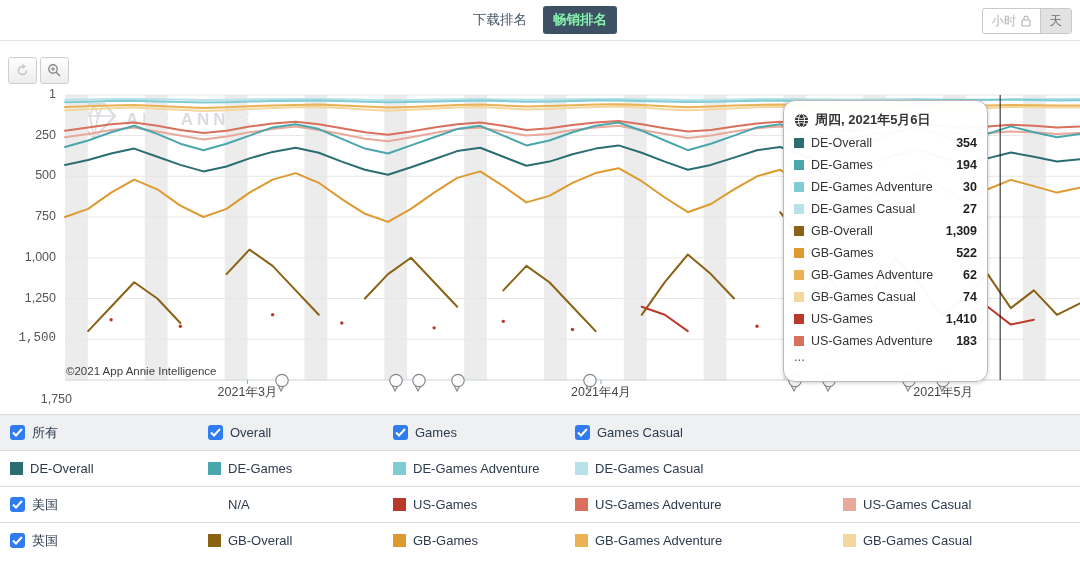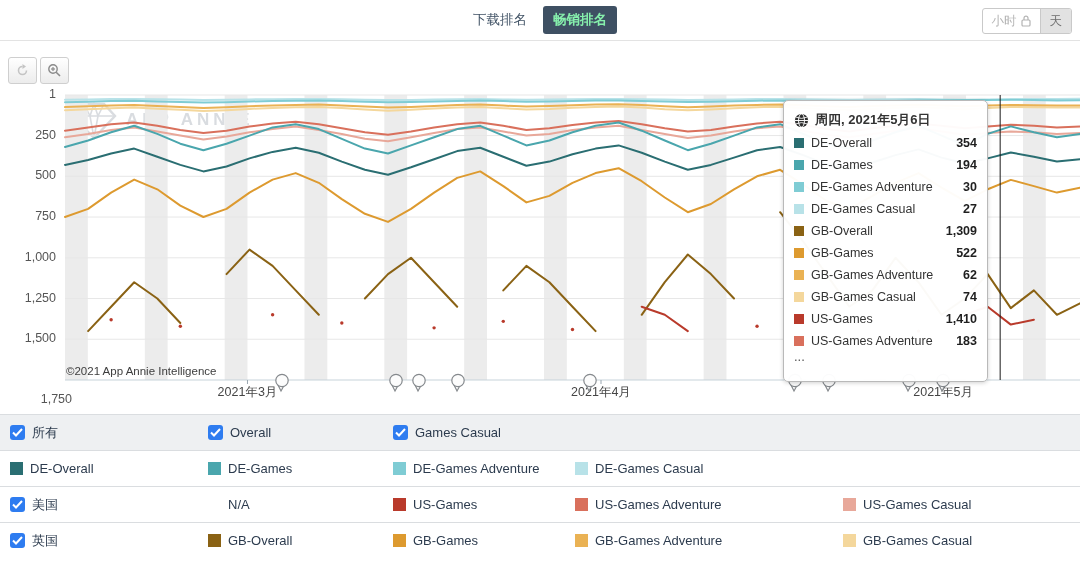--- a/index.html
+++ b/index.html
@@ -30,21 +30,21 @@
   .ylabel{position:absolute;left:0;width:56px;text-align:right;font-size:12.5px;color:#555;}
   .xlabel{position:absolute;width:90px;text-align:center;font-size:12.5px;color:#454545;top:384px;}
   .copyright{position:absolute;left:66px;top:365px;font-size:11.5px;color:#3d3d3d;}
   .watermark{position:absolute;left:70px;top:98px;display:flex;align-items:center;gap:8px;
              pointer-events:none;}
   .watermark-text{font-size:17px;font-weight:bold;letter-spacing:4px;color:#d9dce0;}
   .marker{position:absolute;top:373px;width:16px;height:20px;}
 
   
   .tooltip{position:absolute;left:783px;top:100px;width:205px;height:282px;box-sizing:border-box;
-           background:rgba(255,255,255,0.97);border:1px solid #b9b9b9;border-radius:5px;
+           background:rgba(255,255,255,0.97);border:1px solid #b9b9b9;border-radius:12px;
            box-shadow:0 1px 4px rgba(0,0,0,0.18);padding:7px 10px;z-index:30;}
   .tt-head{display:flex;align-items:center;gap:6px;font-size:13px;font-weight:bold;color:#333;
            height:24px;}
   .tt-row{display:flex;align-items:center;height:22px;font-size:12.5px;color:#333;}
   .tt-sw{width:10px;height:10px;margin-right:7px;flex:none;}
   .tt-label{flex:1;white-space:nowrap;}
   .tt-val{font-weight:bold;color:#1f1f1f;}
   .tt-more{font-size:13px;color:#555;height:16px;line-height:10px;}
 
   
@@ -151,21 +151,21 @@
     <circle cx="853.5227272727273" cy="236.11492281303603" r="1.7" fill="#b93a2b"></circle>
     <line x1="935.1685393258427" y1="0" x2="935.1685393258427" y2="285" stroke="#1a1a1a" stroke-width="1"></line>
   </svg>
 <div id="y-labels">
     <div class="ylabel" style="top: 87px;">1</div>
     <div class="ylabel" style="top: 127.575px;">250</div>
     <div class="ylabel" style="top: 168.312px;">500</div>
     <div class="ylabel" style="top: 209.05px;">750</div>
     <div class="ylabel" style="top: 249.787px;">1,000</div>
     <div class="ylabel" style="top: 290.525px;">1,250</div>
-    <div class="ylabel" style="top: 331.262px;">1,500</div>
+    <div class="ylabel" style="top: 331.262px; font-family: Liberation Mono, monospace;">1,500</div>
     <div class="ylabel" style="top: 392px; margin-left: 16px;">1,750</div>
   </div>
 <div id="x-labels">
     <div class="xlabel" style="left: 202.472px;">2021年3月</div>
     <div class="xlabel" style="left: 556.011px;">2021年4月</div>
     <div class="xlabel" style="left: 898.146px;">2021年5月</div>
   </div>
 <div id="markers">
     <div class="marker" style="left: 273.685px;"><svg width="16" height="20" viewBox="0 0 16 20">
         <polygon points="4,12 7,18 10,12.5" fill="#fcfcfc" stroke="#85898d" stroke-width="1.2"></polygon>
@@ -288,20 +288,28 @@
           </svg>
         </span>
         <span>Overall</span>
       </div>
       <div class="lg-cell">
         <span class="cb">
           <svg width="11" height="9" viewBox="0 0 11 9">
             <path d="M1 4.5 L4 7.5 L10 1" fill="none" stroke="#fff" stroke-width="2"></path>
           </svg>
         </span>
+        <span>Games</span>
+      </div>
+      <div class="lg-cell">
+        <span class="cb">
+          <svg width="11" height="9" viewBox="0 0 11 9">
+            <path d="M1 4.5 L4 7.5 L10 1" fill="none" stroke="#fff" stroke-width="2"></path>
+          </svg>
+        </span>
         <span>Games Casual</span>
       </div>
     </div>
   <div id="lg-body">
       <div class="lg-row">
         <div class="lg-cell">
           <span class="sw" style="background: rgb(42, 110, 114);"></span>
           <span>DE-Overall</span>
         </div>
         <div class="lg-cell">

